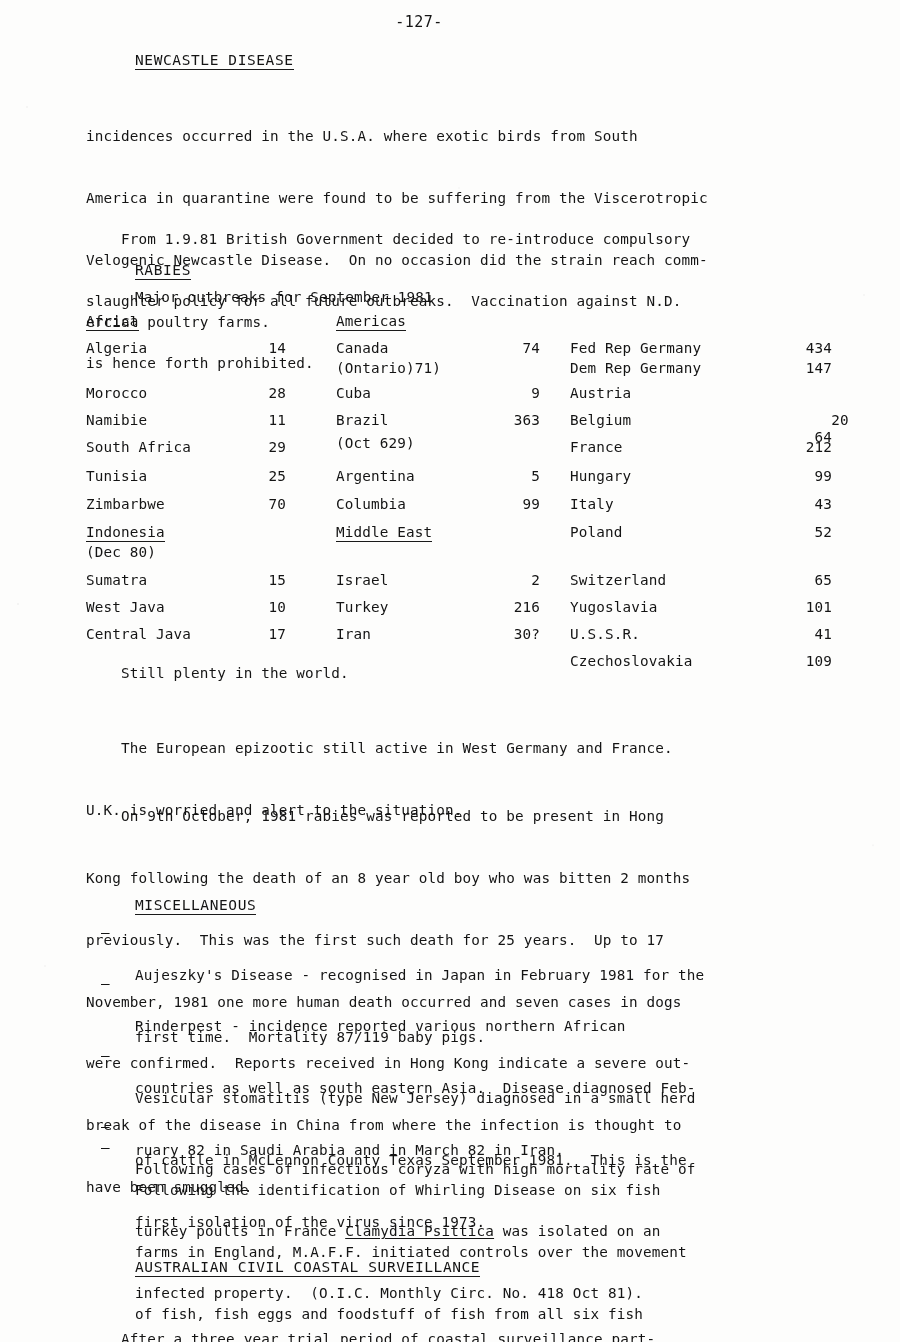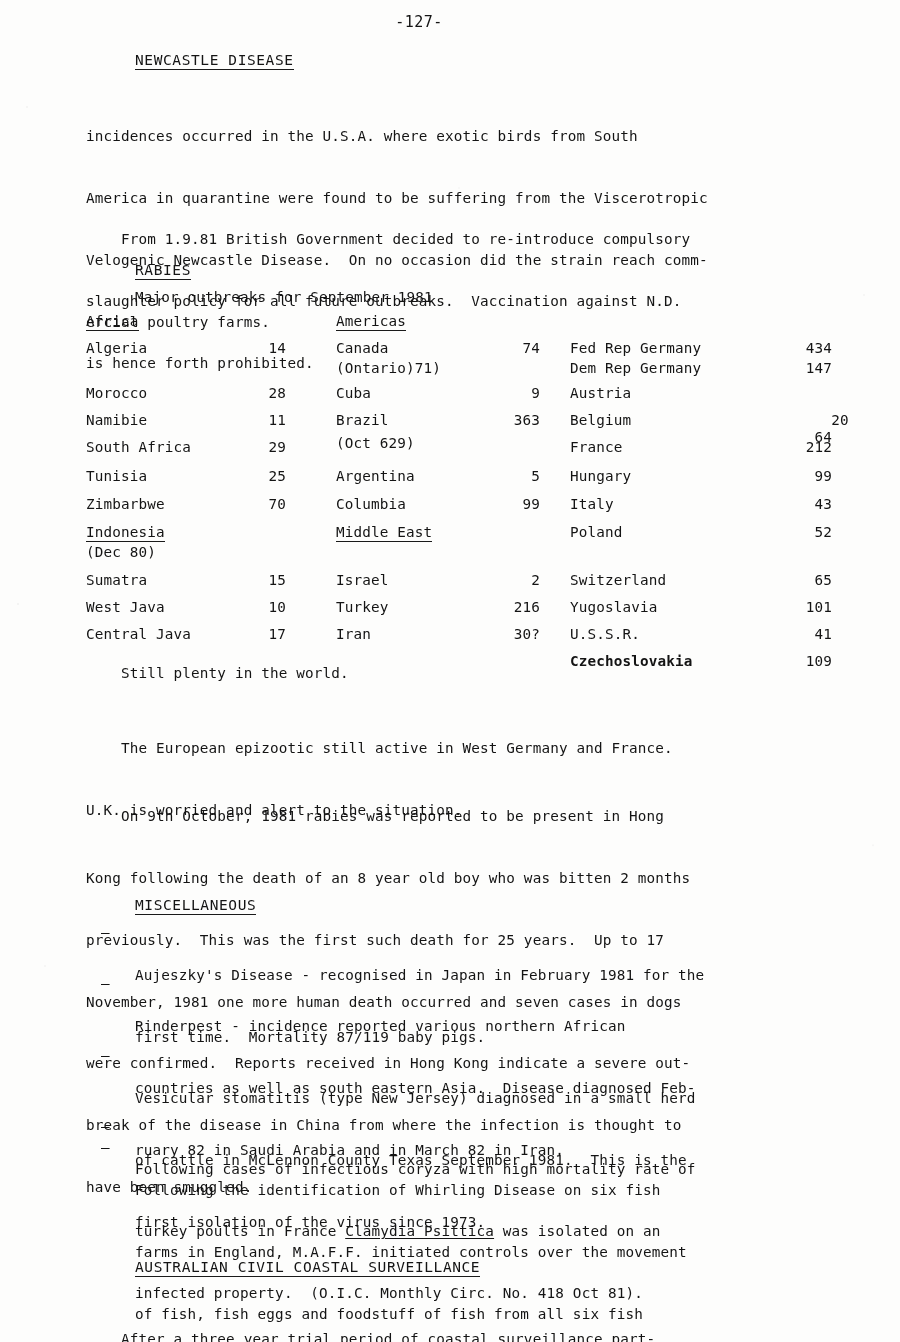--- a/index.html
+++ b/index.html
@@ -232,21 +232,21 @@
 
     <div class="rowname" style="left:570px; top:259px;">Switzerland</div>
     <div class="rowval" style="left:760px; top:259px; width:72px;">65</div>
 
     <div class="rowname" style="left:570px; top:286px;">Yugoslavia</div>
     <div class="rowval" style="left:760px; top:286px; width:72px;">101</div>
 
     <div class="rowname" style="left:570px; top:313px;">U.S.S.R.</div>
     <div class="rowval" style="left:760px; top:313px; width:72px;">41</div>
 
-    <div class="rowname" style="left:570px; top:340px;font-weight:bold;">Czechoslovakia</div>
+    <div class="rowname" style="left:570px; top:340px;">Czechoslovakia</div>
     <div class="rowval" style="left:760px; top:340px; width:72px;">109</div>
   </div>
 
   <div class="para" style="left:86px; top:663px;">    Still plenty in the world.</div>
 
   <div class="para" style="left:86px; top:697px;">
     <span class="line">    The European epizootic still active in West Germany and France.</span>
     <span class="line">U.K. is worried and alert to the situation.</span>
   </div>
 

